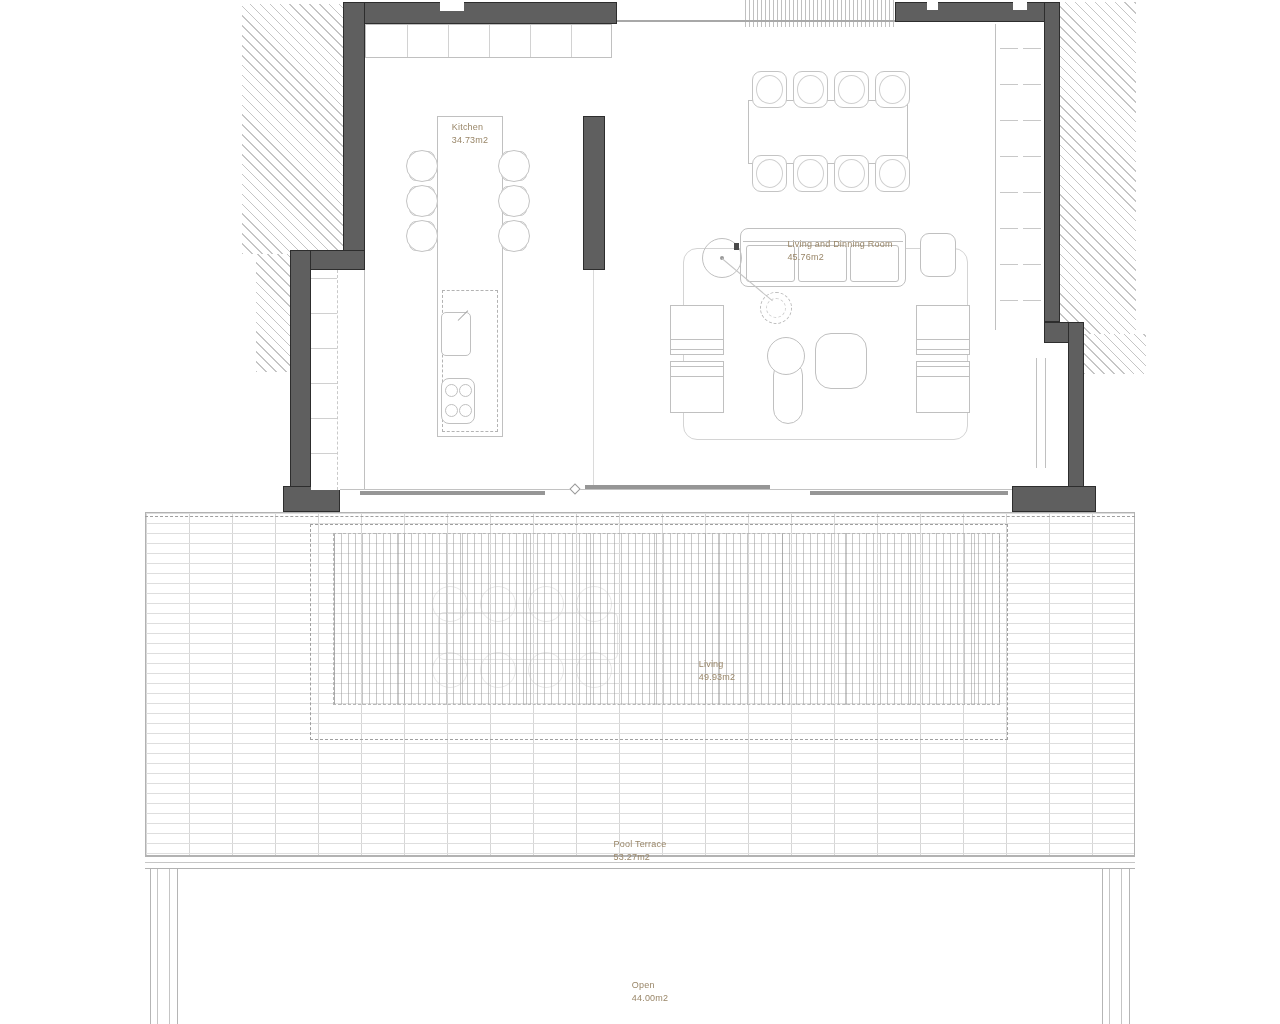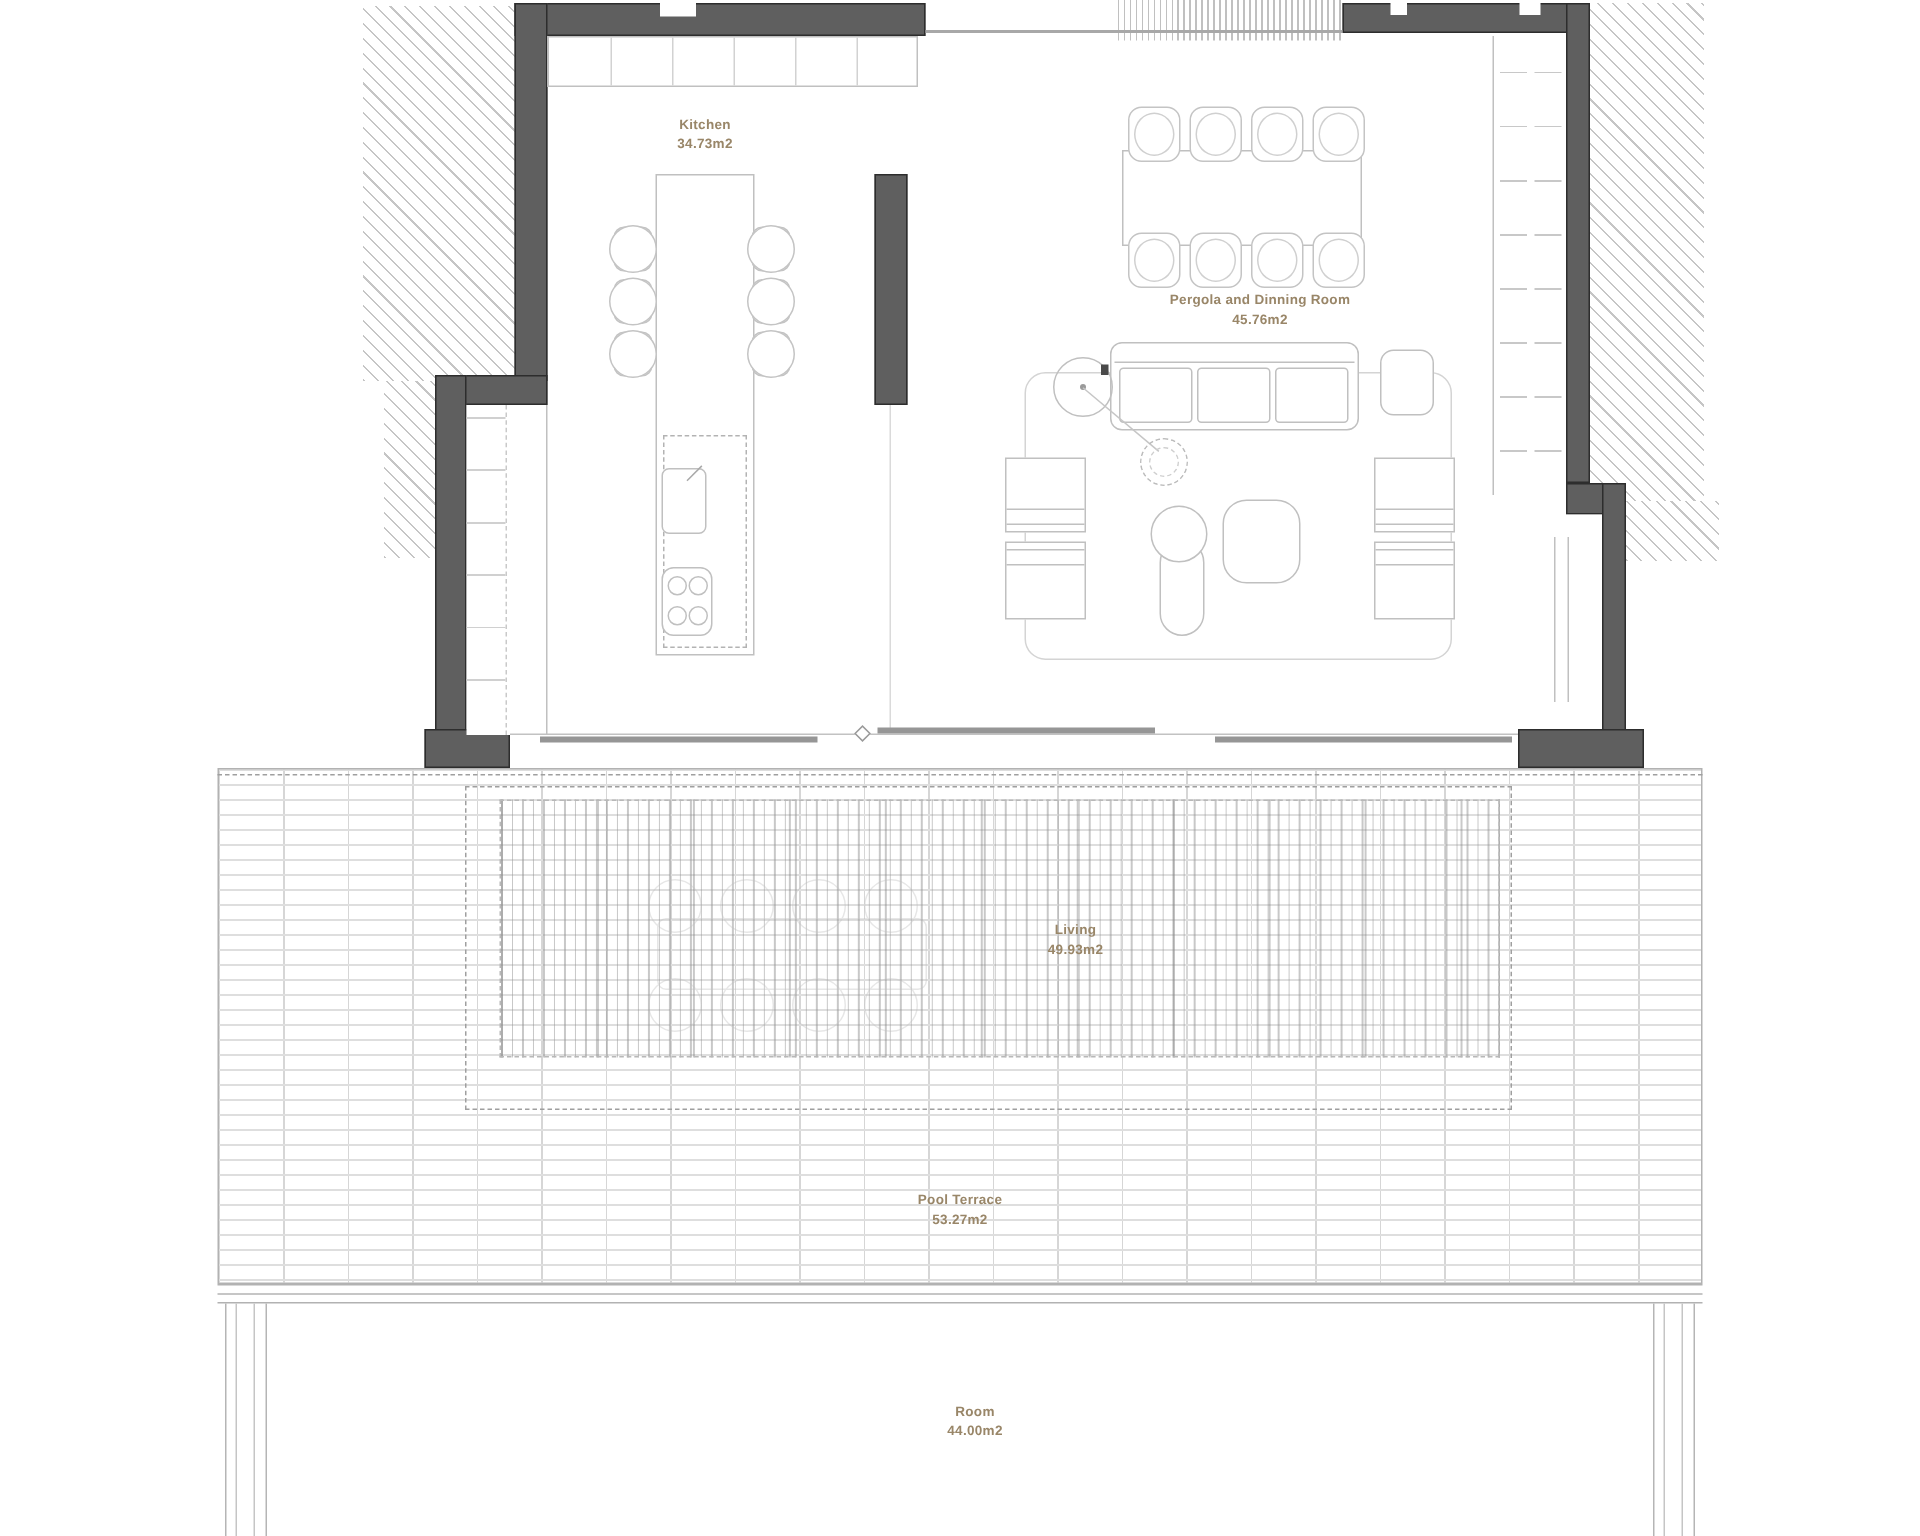--- a/index.html
+++ b/index.html
@@ -23,22 +23,22 @@
   .dchair{position:absolute;box-sizing:border-box;border:1px solid #c4c4c4;background:#fff;border-radius:9px;}
   .dchair::before{content:"";position:absolute;inset:3px;border:1px solid #d0d0d0;border-radius:50%;}
   
   .stool{position:absolute;}
   .stool .st-back{position:absolute;left:3px;top:1px;width:26px;height:30px;border:1px solid #c4c4c4;border-radius:7px;background:#fff;box-sizing:border-box;}
   .stool .st-seat{position:absolute;left:0;top:0;width:32px;height:32px;border:1px solid #c4c4c4;border-radius:50%;background:#fff;box-sizing:border-box;}
   
   .armchair{position:absolute;box-sizing:border-box;border:1px solid #c0c0c0;background:#fff;}
   .armchair .front{position:absolute;left:0;right:0;height:9px;border-top:1px solid #c0c0c0;border-bottom:1px solid #c0c0c0;}
   
-  .room-label{position:absolute;transform:translate(-50%,-50%);text-align:center;
-    color:#998668;font-size:9px;font-weight:bold;line-height:1.45;letter-spacing:.2px;white-space:nowrap;}
+  .room-label{position:absolute;transform:translate(-50%,-50%);
+    color:#998668;font-size:9px;font-weight:normal;line-height:1.45;letter-spacing:.2px;white-space:nowrap;margin-top:44px;}
   
   .terrace{position:absolute;box-sizing:border-box;border:1px solid #b2b2b2;
     background-image:
       repeating-linear-gradient(180deg,#dedede 0 1px,transparent 1px 10px),
       repeating-linear-gradient(90deg,#d6d6d6 0 1px,transparent 1px 43px),
       repeating-linear-gradient(180deg,rgba(185,185,185,.5) 0 1px,transparent 1px 50px);}
   .pergola-slats{position:absolute;box-sizing:border-box;border:1px dashed #b8b8b8;
     background-image:
       repeating-linear-gradient(90deg,rgba(145,145,145,.5) 0 1px,transparent 1px 7px),
       repeating-linear-gradient(90deg,rgba(120,120,120,.4) 0 1px,transparent 1px 64px);}
@@ -208,29 +208,29 @@
   <div class="pool-wall" style="left:150px;top:869px;width:28px;height:155px;"></div>
   <div class="pool-wall" style="left:157px;top:869px;width:13px;height:155px;border-color:#c5c5c5;"></div>
   <div class="pool-wall" style="left:1102px;top:869px;width:28px;height:155px;"></div>
   <div class="pool-wall" style="left:1109px;top:869px;width:13px;height:155px;border-color:#c5c5c5;"></div>
 
   <div class="room-label" style="left:470px;top:90px;">
     <div>Kitchen</div>
     <div>34.73m2</div>
   </div>
   <div class="room-label" style="left:840px;top:207px;">
-    <div>Pergola and Dinning Room</div>
+    <div>Living and Dinning Room</div>
     <div>45.76m2</div>
   </div>
   <div class="room-label" style="left:717px;top:627px;">
     <div>Living</div>
     <div>49.93m2</div>
   </div>
   <div class="room-label" style="left:640px;top:807px;">
     <div>Pool Terrace</div>
     <div>53.27m2</div>
   </div>
   <div class="room-label" style="left:650px;top:948px;">
-    <div>Room</div>
+    <div>Open</div>
     <div>44.00m2</div>
   </div>
 
 </div>
 
 </body></html>

